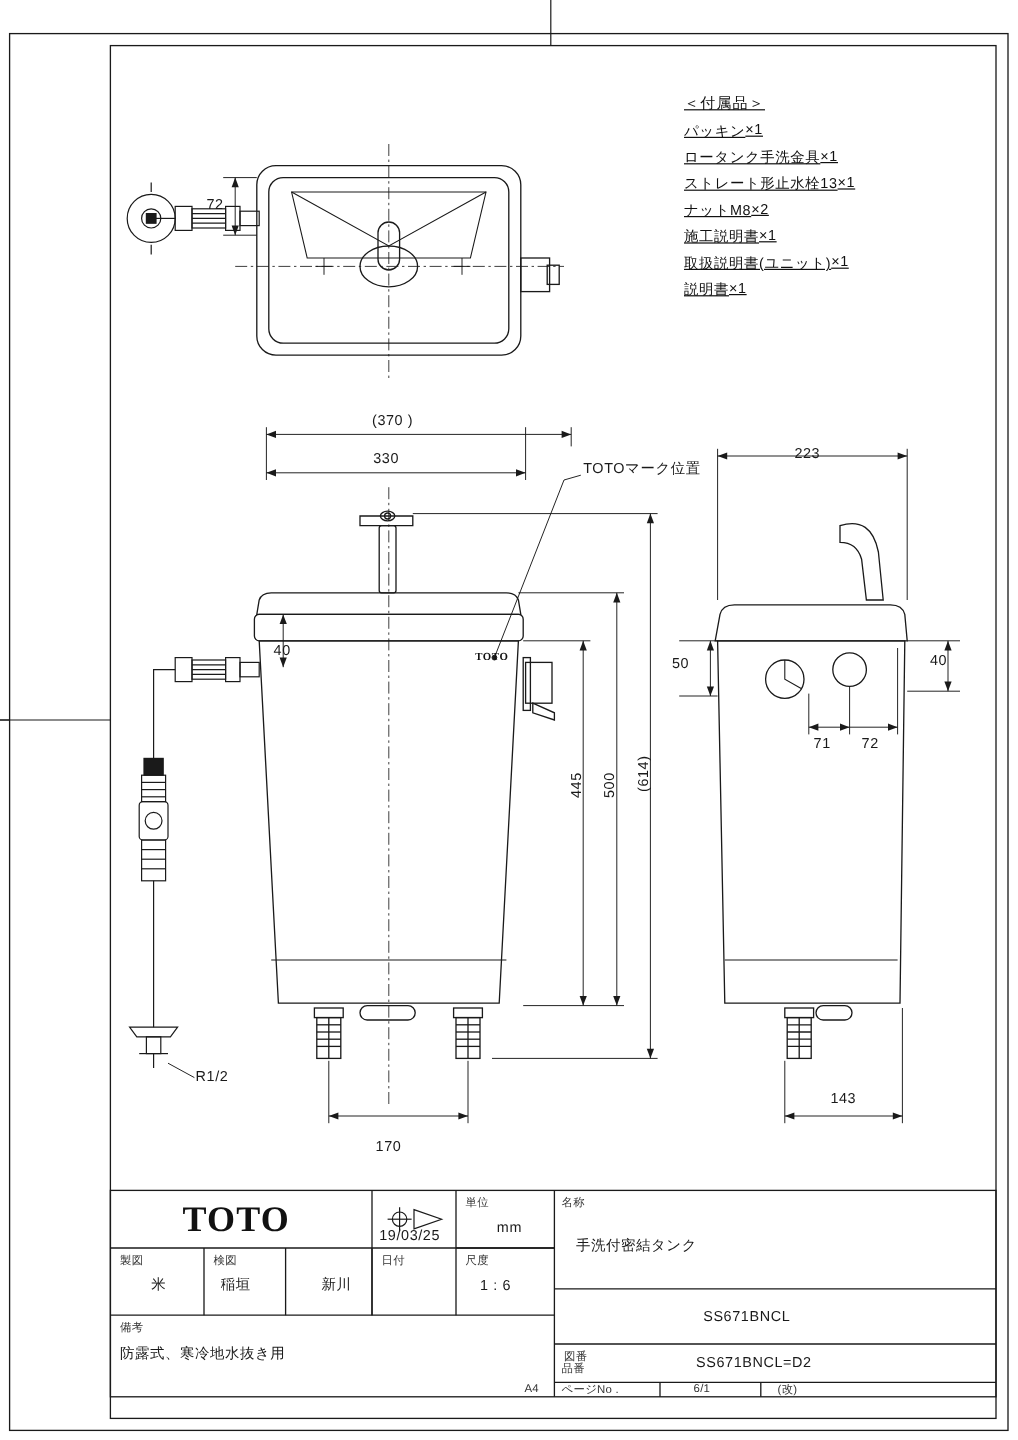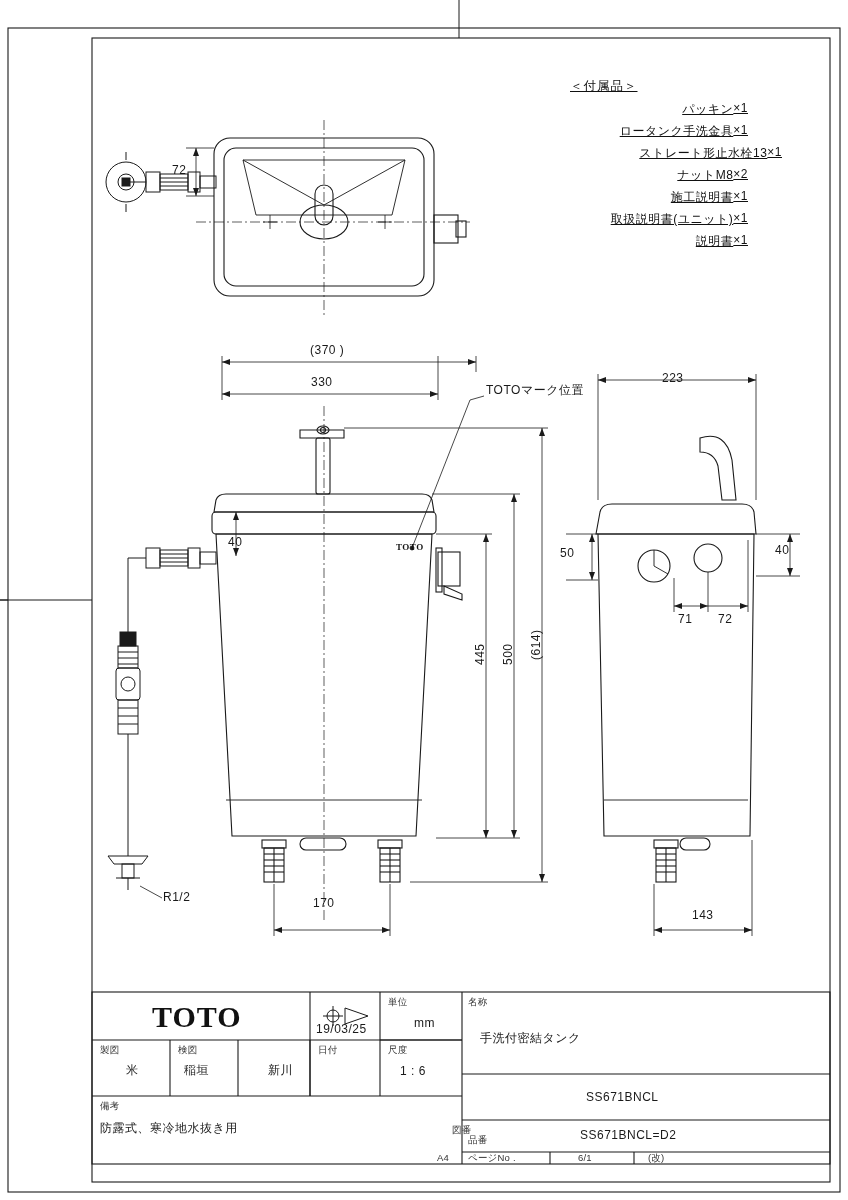--- a/index.html
+++ b/index.html
@@ -1,21 +1,21 @@
 <!DOCTYPE html>
 <html><head>
 <meta charset="utf-8">
 <style>
   html,body{margin:0;padding:0;background:#ffffff;}
   body{width:848px;height:1200px;font-family:"Liberation Sans",sans-serif;color:#111;}
   #sheet{position:relative;width:848px;height:1200px;overflow:hidden;}
   .abs{position:absolute;}
   .txt{font-size:12px;color:#1a1a1a;white-space:nowrap;letter-spacing:0.5px;}
   .parts-title{font-size:12.5px;letter-spacing:1px;}
-  .parts-row{display:flex;justify-content:flex-end;width:178px;font-size:12px;letter-spacing:0.5px;}
+  .parts-row{display:flex;justify-content:flex-start;width:178px;font-size:12px;letter-spacing:0.5px;}
   .parts-row .nm{white-space:nowrap;}
   .parts-row .qt{white-space:nowrap;}
   svg{display:block;}
   .tb-text{font-size:12px;letter-spacing:0.5px;color:#1a1a1a;}
   .tb-small{font-size:9.5px;letter-spacing:0.2px;color:#333;}
   .toto-logo{font-family:"Liberation Serif",serif;font-weight:bold;font-size:30px;letter-spacing:1px;color:#111;}
 </style>
 </head>
 <body>
 
@@ -325,21 +325,21 @@
   </div>
 
   <div class="abs txt" style="left:172px;top:163px;">72</div>
 
   <div class="abs txt" style="left:310px;top:343px;">(370 )</div>
   <div class="abs txt" style="left:311px;top:375px;">330</div>
   <div class="abs txt" style="left:228px;top:535px;">40</div>
   <div class="abs txt" style="left:473px;top:665px;transform:rotate(-90deg);transform-origin:left top;">445</div>
   <div class="abs txt" style="left:501px;top:665px;transform:rotate(-90deg);transform-origin:left top;">500</div>
   <div class="abs txt" style="left:529px;top:660px;transform:rotate(-90deg);transform-origin:left top;">(614)</div>
-  <div class="abs txt" style="left:313px;top:896px;">170</div>
+  <div class="abs txt" style="left:313px;top:948px;">170</div>
 
   <div class="abs txt" style="left:662px;top:371px;">223</div>
   <div class="abs txt" style="left:560px;top:546px;">50</div>
   <div class="abs txt" style="left:775px;top:543px;">40</div>
   <div class="abs txt" style="left:678px;top:612px;">71</div>
   <div class="abs txt" style="left:718px;top:612px;">72</div>
   <div class="abs txt" style="left:692px;top:908px;">143</div>
 
   <div class="abs txt" style="left:486px;top:382px;">TOTOマーク位置</div>
   <div class="abs txt" style="left:163px;top:890px;">R1/2</div>
@@ -365,21 +365,21 @@
 
   <div class="abs tb-small" style="left:100px;top:1100px;">備考</div>
   <div class="abs tb-text" style="left:100px;top:1120px;">防露式、寒冷地水抜き用</div>
 
   <div class="abs tb-small" style="left:468px;top:996px;">名称</div>
   <div class="abs tb-text" style="left:480px;top:1030px;">手洗付密結タンク</div>
 
   <div class="abs tb-small" style="left:468px;top:1134px;">品番</div>
   <div class="abs tb-text" style="left:586px;top:1090px;">SS671BNCL</div>
 
-  <div class="abs tb-small" style="left:452px;top:1124px;">図番</div>
+  <div class="abs tb-small" style="left:470px;top:1124px;">図番</div>
   <div class="abs tb-text" style="left:580px;top:1128px;">SS671BNCL=D2</div>
 
   <div class="abs tb-small" style="left:437px;top:1152px;">A4</div>
   <div class="abs tb-small" style="left:468px;top:1152px;">ページNo .</div>
   <div class="abs tb-small" style="left:578px;top:1152px;">6/1</div>
   <div class="abs tb-small" style="left:648px;top:1152px;">(改)</div>
 
 </div>
 
 </body></html>

